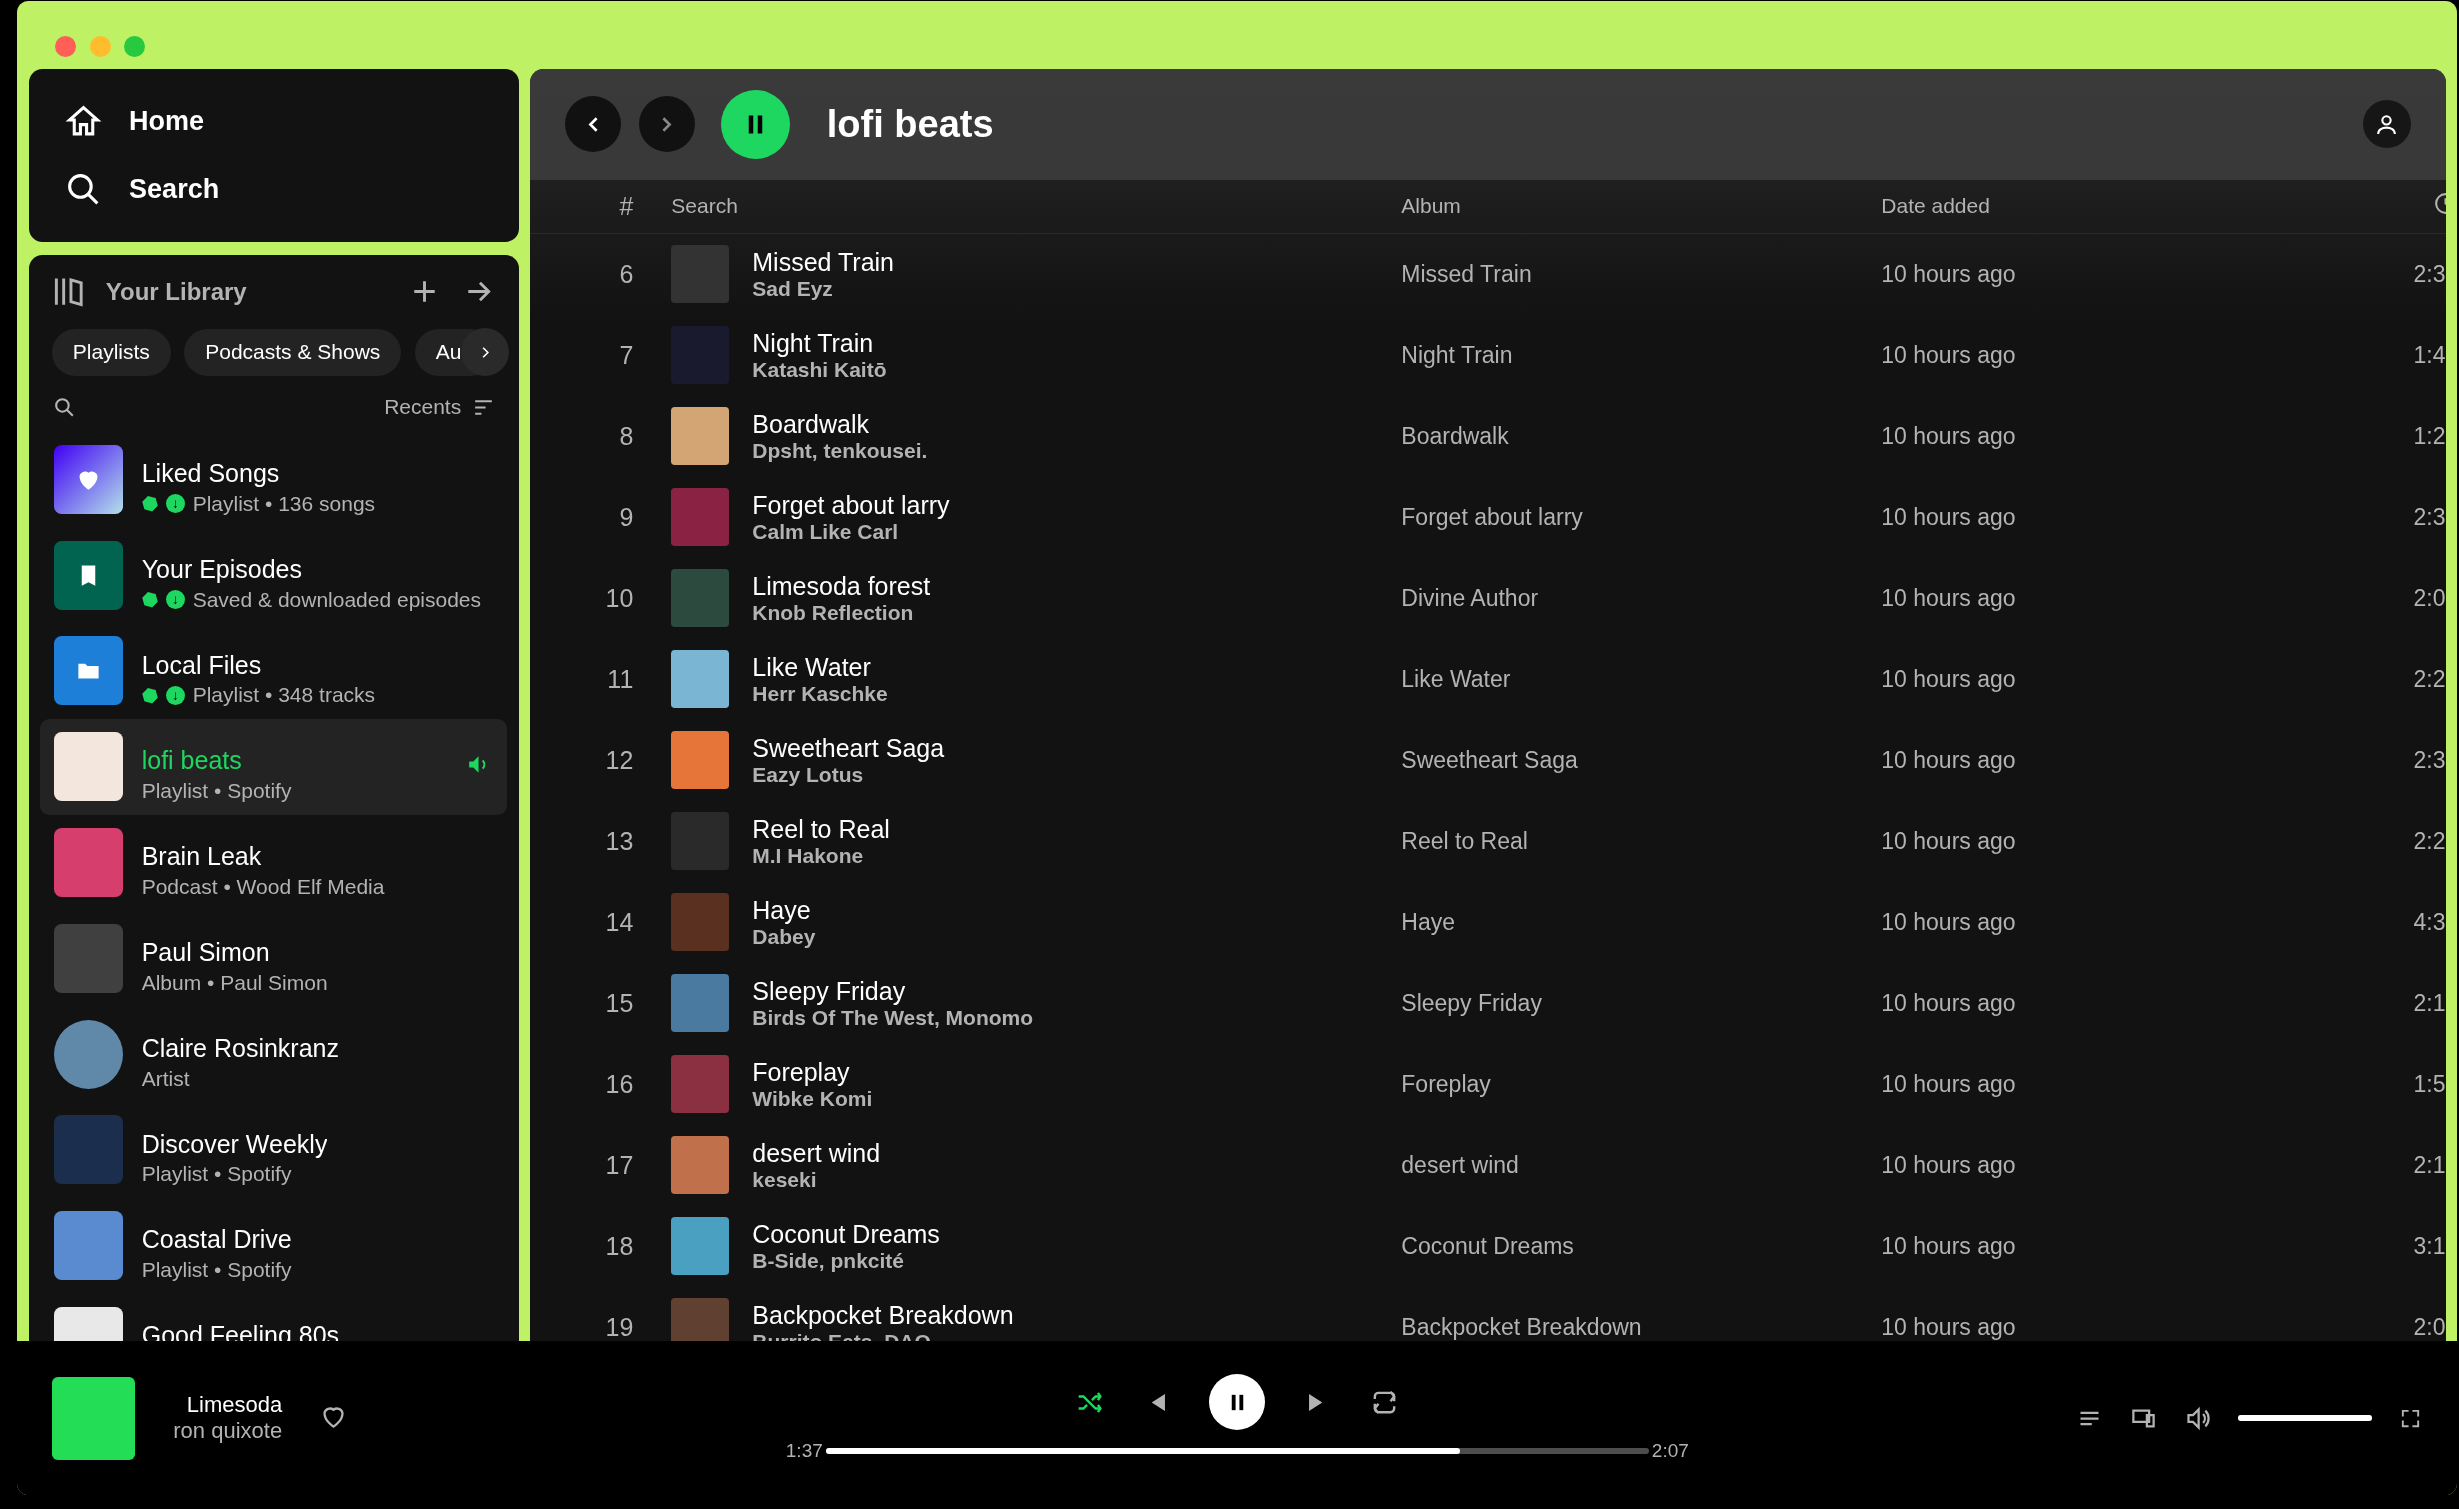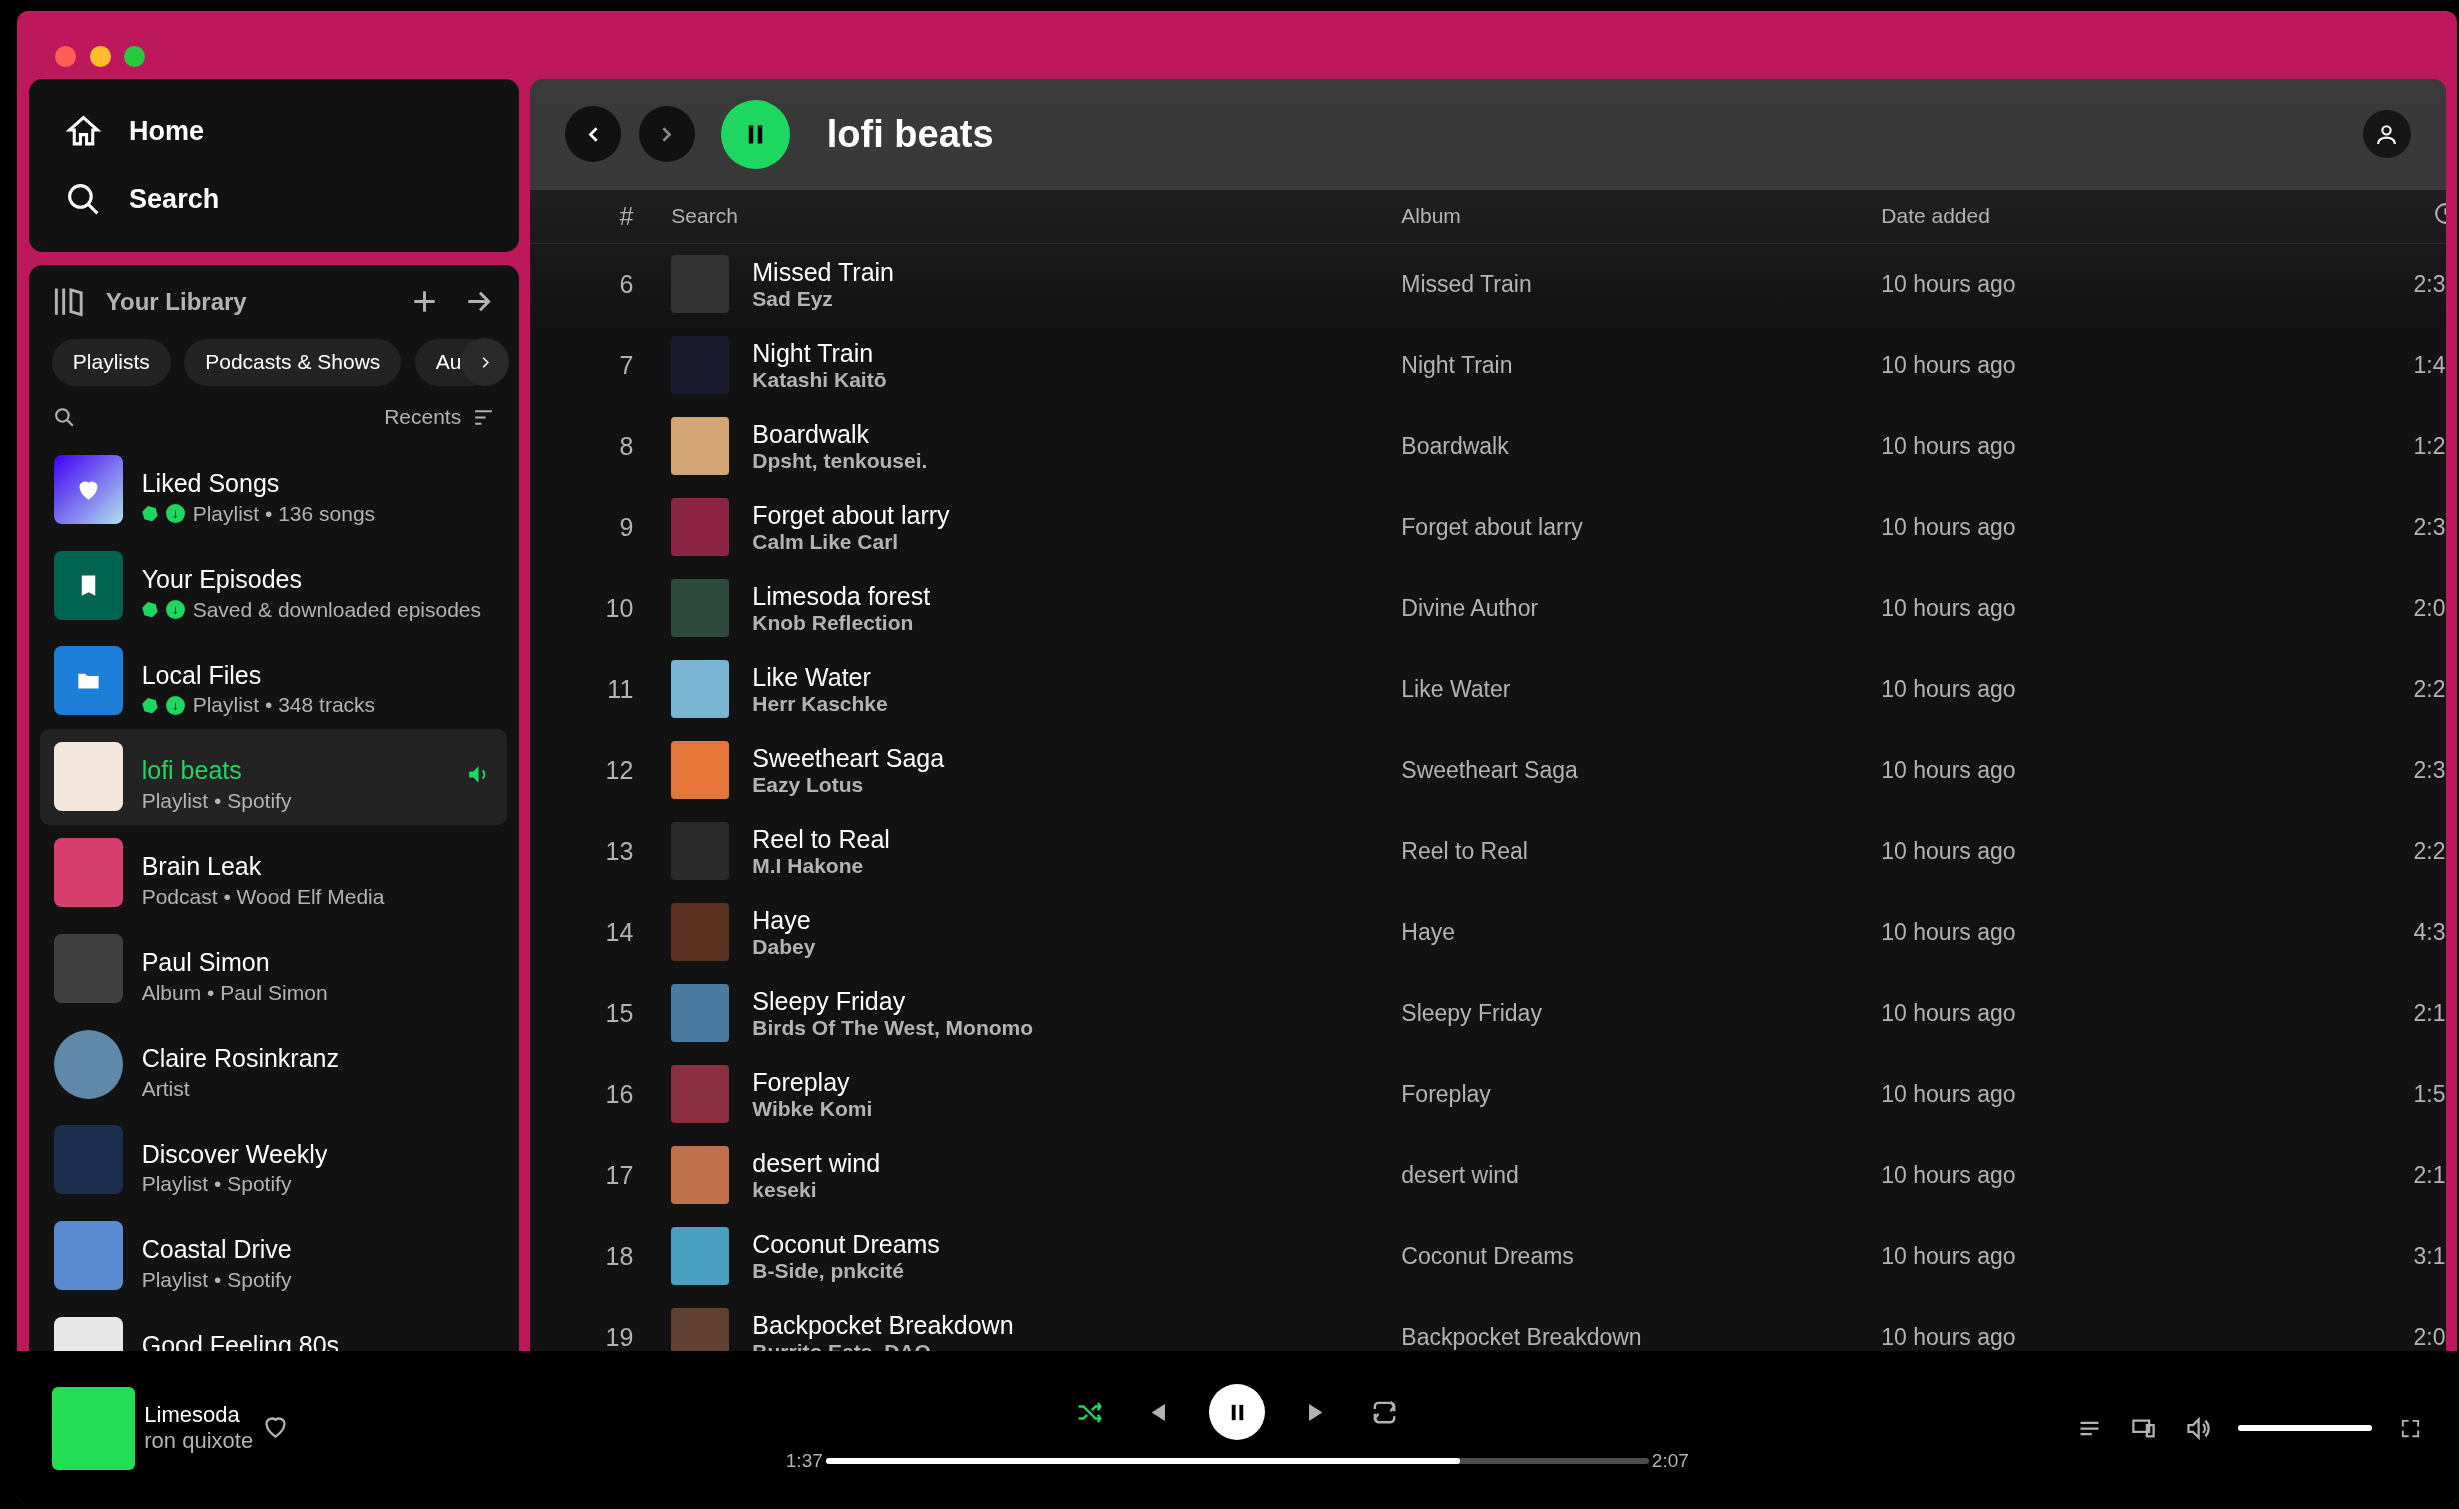--- a/index.html
+++ b/index.html
@@ -1,18 +1,18 @@
 <!DOCTYPE html>
 <html><head>
 <meta charset="utf-8">
 <style>
 * { margin: 0; padding: 0; box-sizing: border-box; }
 body { background: #000; font-family: -apple-system, "Helvetica Neue", Arial, sans-serif; color: #fff; width: 2459px; height: 1509px; overflow: hidden; position: relative; }
 
-.app-shell { position: absolute; left: 17.3px; top: 11px; width: 2440px; height: 1494px; background: #be185d; border-radius: 11.5px; overflow: hidden; }
+.app-shell { position: absolute; left: 17.3px; top: 1px; width: 2440px; height: 1494px; background: #bef264; border-radius: 11.5px; overflow: hidden; }
 
 .traffic-lights { position: absolute; top: 35px; left: 38px; display: flex; gap: 13.4px; z-index: 50; }
 .traffic-lights span { width: 21px; height: 21px; border-radius: 50%; display: block; }
 .tl-red { background: #ff5f56; } .tl-yellow { background: #ffbd2e; } .tl-green { background: #27c93f; }
 
 .layout { display: flex; height: calc(100% - 154px); padding: 11.5px; gap: 11.5px; margin-top: 56px; }
 
 
 .sidebar { width: 490px; display: flex; flex-direction: column; gap: 13.4px; }
 .nav-card { background: #121212; border-radius: 13.4px; padding: 19px 19px; }
@@ -60,21 +60,21 @@
 .track-row { display: grid; grid-template-columns: 106px 730px 480px 423px 154px; padding: 9.6px 35px; align-items: center; font-size: 23px; color: #b3b3b3; height: 81px; }
 .track-row .num { text-align: right; padding-right: 38px; color: #b3b3b3; font-size: 25px; }
 .track-cell-title { display: flex; align-items: center; gap: 23px; }
 .track-art { width: 58px; height: 58px; background: #444; border-radius: 3.8px; flex-shrink: 0; }
 .track-info .t-name { color: #fff; font-size: 25px; }
 .track-info .t-artist { color: #b3b3b3; font-size: 21px; font-weight: bold; }
 .track-row .dur { text-align: right; font-variant-numeric: tabular-nums; }
 
 
 .player { position: absolute; bottom: 0; left: 0; right: 0; height: 154px; background: #000; display: flex; align-items: center; padding: 0 35px; }
-.now-playing { display: flex; align-items: center; gap: 9px; width: 500px; }
+.now-playing { display: flex; align-items: center; gap: 38px; width: 500px; text-align: right; }
 .np-art { width: 83px; height: 83px; background: #2d5; border-radius: 5.8px; }
 .np-meta .np-title { font-size: 22px; color: #fff; }
 .np-meta .np-artist { font-size: 22px; color: #b3b3b3; }
 .like-btn { color: #b3b3b3; }
 .player-center { flex: 1; display: flex; flex-direction: column; align-items: center; gap: 9.6px; }
 .player-controls { display: flex; align-items: center; gap: 38px; }
 .ctrl-btn { color: #b3b3b3; cursor: pointer; display:flex; align-items:center; justify-content:center; }
 .ctrl-btn.active { color: #1ed760; }
 .play-pause { width: 56px; height: 56px; border-radius: 50%; background: #fff; display: flex; align-items: center; justify-content: center; }
 .play-pause svg { fill: #000; }

